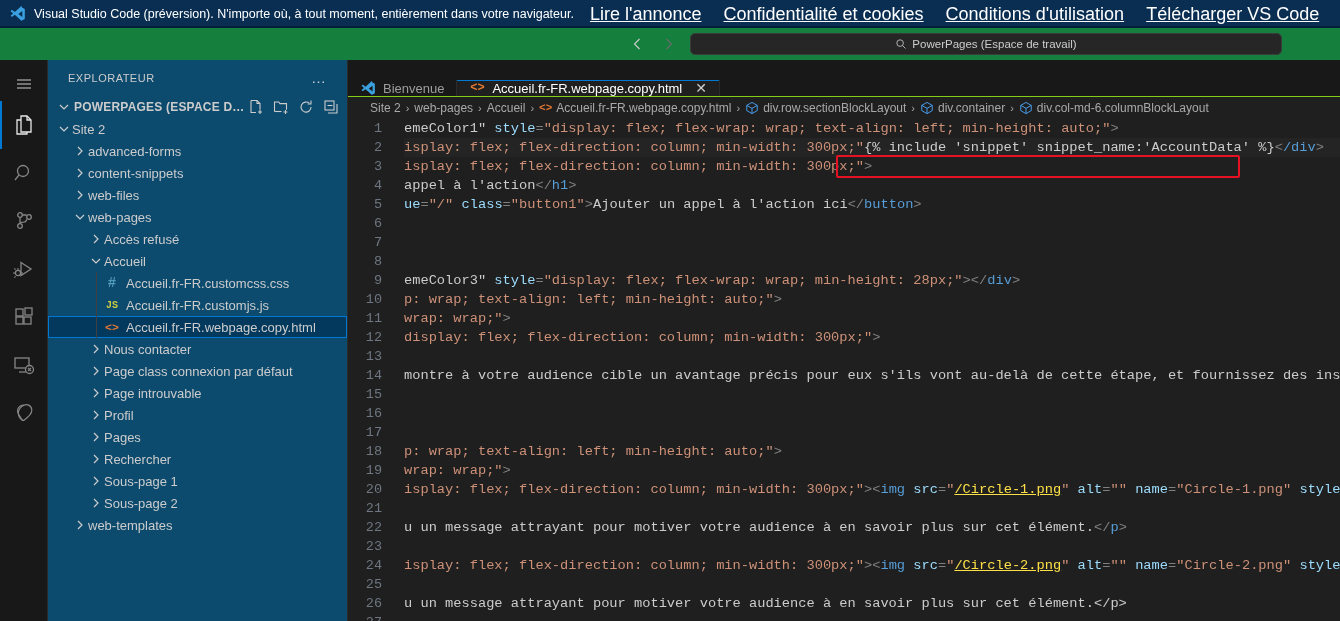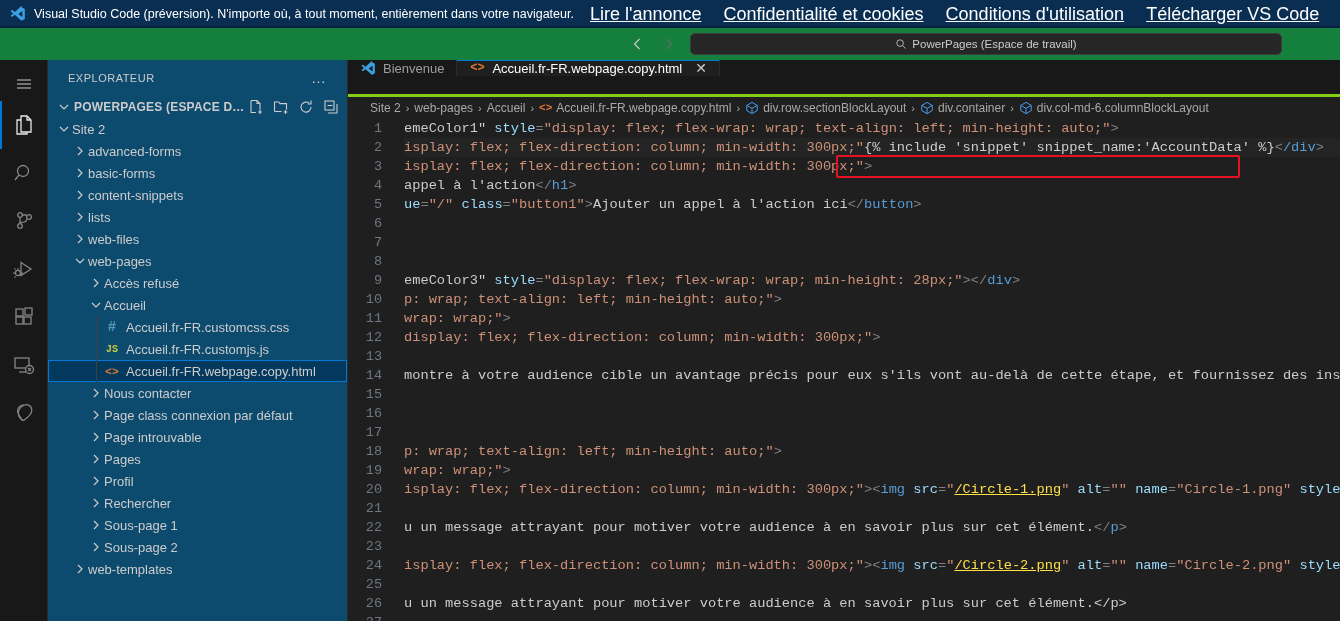--- a/index.html
+++ b/index.html
@@ -153,22 +153,22 @@
     position: absolute; top: 0; bottom: 0; width: 1px;
     background: #404040;
   }
 
   
   .editor-group { flex: 1; display: flex; flex-direction: column; min-width: 0; background: #1f1f1f; }
 
   .tabs-row {
     height: 37px; min-height: 37px;
     background: #181818;
-    display: flex; align-items: flex-start;
-    border-bottom: 3px solid #84cc16;
+    display: flex; align-items: flex-end;
+    border-bottom: 1px solid #84cc16;
   }
   .tab {
     display: flex; align-items: center; gap: 7px;
     padding: 0 12px;
     font-size: 13px; color: #9d9d9d;
     background: #181818;
     border-right: 1px solid #2b2b2b;
     cursor: pointer; position: relative;
     white-space: nowrap;
   }
@@ -396,39 +396,21 @@
             </span>
             <span class="tree-label">advanced-forms</span>
           </div>
           <div class="tree-row">
             <span style="display:inline-block;width:24px;flex:0 0 24px;"></span>
             <span class="chev">
               <svg viewBox="0 0 16 16">
                 <path fill="none" stroke="currentColor" stroke-width="1.2" d="M6 4l4 4-4 4"></path>
               </svg>
             </span>
-            <span class="tree-label">basic-forms</span>
-          </div>
-          <div class="tree-row">
-            <span style="display:inline-block;width:24px;flex:0 0 24px;"></span>
-            <span class="chev">
-              <svg viewBox="0 0 16 16">
-                <path fill="none" stroke="currentColor" stroke-width="1.2" d="M6 4l4 4-4 4"></path>
-              </svg>
-            </span>
             <span class="tree-label">content-snippets</span>
-          </div>
-          <div class="tree-row">
-            <span style="display:inline-block;width:24px;flex:0 0 24px;"></span>
-            <span class="chev">
-              <svg viewBox="0 0 16 16">
-                <path fill="none" stroke="currentColor" stroke-width="1.2" d="M6 4l4 4-4 4"></path>
-              </svg>
-            </span>
-            <span class="tree-label">lists</span>
           </div>
           <div class="tree-row">
             <span style="display:inline-block;width:24px;flex:0 0 24px;"></span>
             <span class="chev">
               <svg viewBox="0 0 16 16">
                 <path fill="none" stroke="currentColor" stroke-width="1.2" d="M6 4l4 4-4 4"></path>
               </svg>
             </span>
             <span class="tree-label">web-files</span>
           </div>
@@ -504,30 +486,30 @@
             </span>
             <span class="tree-label">Page introuvable</span>
           </div>
           <div class="tree-row">
             <span style="display:inline-block;width:40px;flex:0 0 40px;"></span>
             <span class="chev">
               <svg viewBox="0 0 16 16">
                 <path fill="none" stroke="currentColor" stroke-width="1.2" d="M6 4l4 4-4 4"></path>
               </svg>
             </span>
+            <span class="tree-label">Profil</span>
+          </div>
+          <div class="tree-row">
+            <span style="display:inline-block;width:40px;flex:0 0 40px;"></span>
+            <span class="chev">
+              <svg viewBox="0 0 16 16">
+                <path fill="none" stroke="currentColor" stroke-width="1.2" d="M6 4l4 4-4 4"></path>
+              </svg>
+            </span>
             <span class="tree-label">Pages</span>
-          </div>
-          <div class="tree-row">
-            <span style="display:inline-block;width:40px;flex:0 0 40px;"></span>
-            <span class="chev">
-              <svg viewBox="0 0 16 16">
-                <path fill="none" stroke="currentColor" stroke-width="1.2" d="M6 4l4 4-4 4"></path>
-              </svg>
-            </span>
-            <span class="tree-label">Profil</span>
           </div>
           <div class="tree-row">
             <span style="display:inline-block;width:40px;flex:0 0 40px;"></span>
             <span class="chev">
               <svg viewBox="0 0 16 16">
                 <path fill="none" stroke="currentColor" stroke-width="1.2" d="M6 4l4 4-4 4"></path>
               </svg>
             </span>
             <span class="tree-label">Rechercher</span>
           </div>

